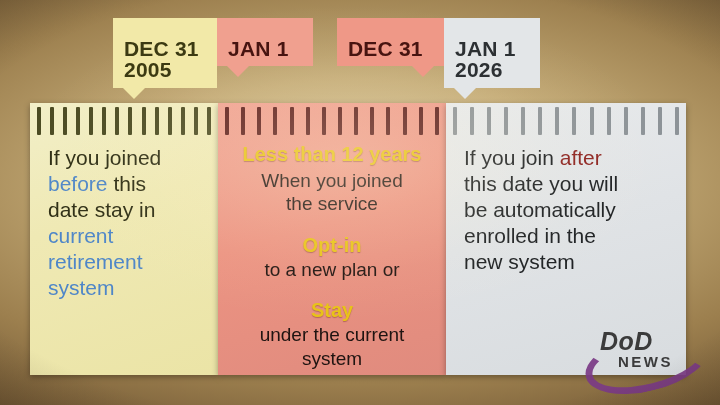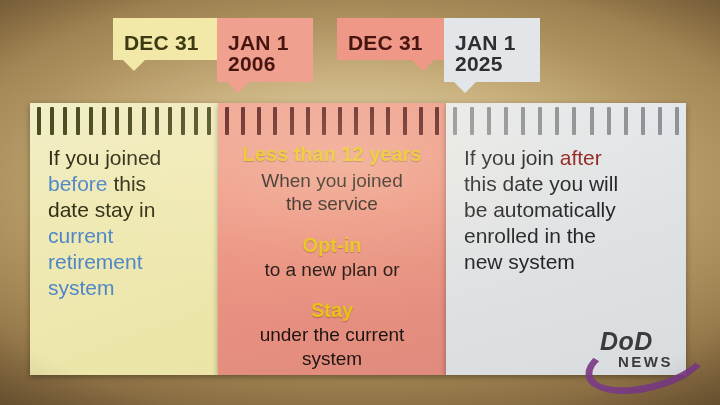--- a/index.html
+++ b/index.html
@@ -75,21 +75,21 @@
     border-radius: 1px;
   }
   #panel-left .tick { background: #4a4a22; }
   #panel-mid .tick { background: #5d1d1c; }
   #panel-right .tick { background: #8d9398; }
 
   
   .flag {
     position: absolute;
     box-sizing: border-box;
-    padding: 14px 9px 7px 11px;
+    padding: 20px 9px 7px 11px;
     line-height: 1.02;
     font-weight: bold;
     letter-spacing: 0.2px;
   }
   .flag .l1 { display: block; font-size: 21px; }
   .flag .l2 { display: block; font-size: 21px; }
   .flag::after {
     content: "";
     position: absolute;
     bottom: -11px;
@@ -313,31 +313,31 @@
       <div><span>If you join </span><span class="kw-red">after</span></div>
       <div>this date you will</div>
       <div>be automatically</div>
       <div>enrolled in the</div>
       <div>new system</div>
     </div>
   </div>
 
   <div class="flag" id="flag-dec2005">
     <span class="l1">DEC 31</span>
+    <span class="l2">2005</span>
   </div>
   <div class="flag" id="flag-jan2006">
     <span class="l1">JAN 1</span>
-    <span class="l2">2006</span>
   </div>
   <div class="flag" id="flag-dec2017">
     <span class="l1">DEC 31</span>
   </div>
   <div class="flag" id="flag-jan2018">
     <span class="l1">JAN 1</span>
-    <span class="l2">2025</span>
+    <span class="l2">2026</span>
   </div>
 
   <div id="logo">
     <div class="logo-swoosh"></div>
     <div class="logo-dod">DoD</div>
     <div class="logo-news">NEWS</div>
   </div>
 
 </div>
 <div class="vignette"></div>

